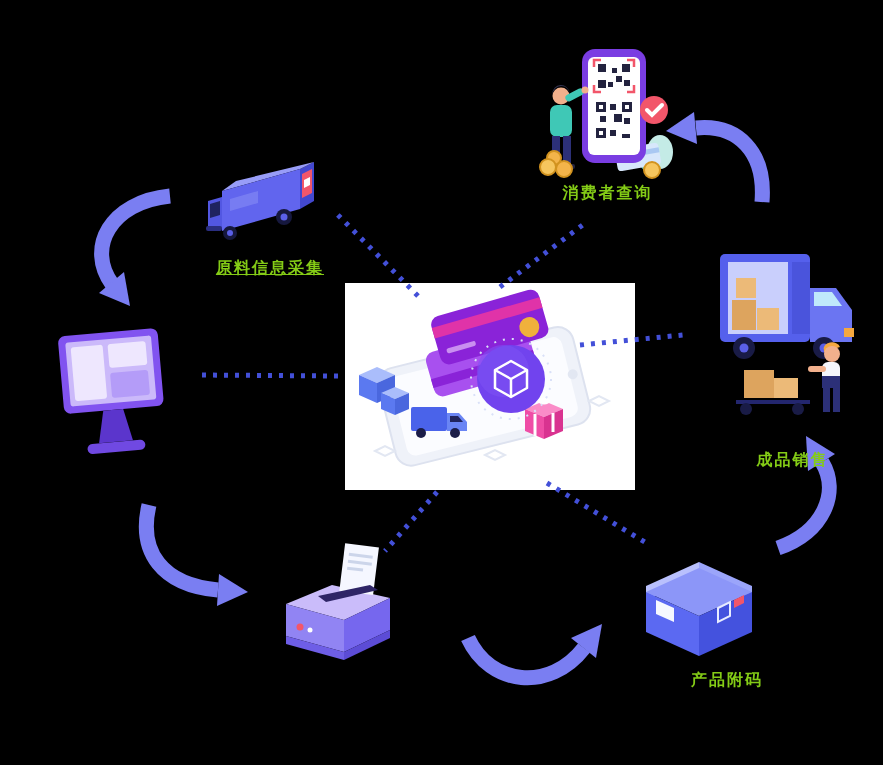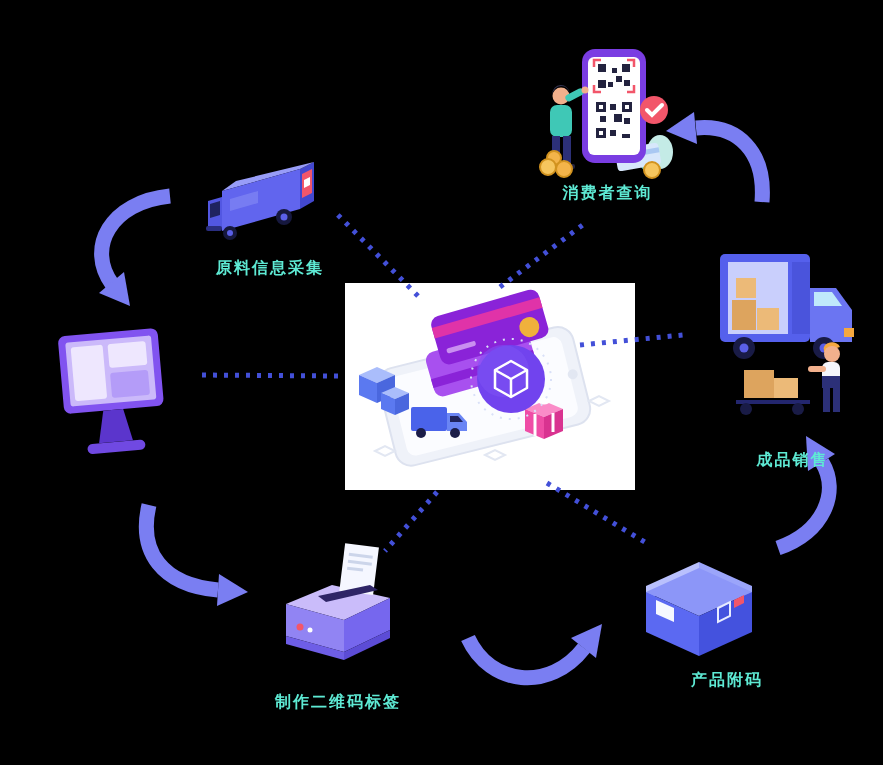--- a/index.html
+++ b/index.html
@@ -4,21 +4,21 @@
 <style>
   html,body{margin:0;padding:0;background:#000;}
   .canvas{
     position:relative;width:883px;height:765px;background:#000000;
     overflow:hidden;font-family:"Liberation Sans","DejaVu Sans",sans-serif;
   }
   .node{position:absolute;z-index:2;}
   .center-card{position:absolute;left:345px;top:283px;width:290px;height:207px;background:#ffffff;z-index:1;}
   .overlay{position:absolute;left:0;top:0;z-index:4;pointer-events:none;}
   .label{
-    position:absolute;z-index:5;color:#5eead4;font-weight:700;font-size:16px;
+    position:absolute;z-index:5;color:#84cc16;font-weight:700;font-size:16px;
     letter-spacing:2px;text-align:center;white-space:nowrap;
   }
 </style>
 </head>
 <body>
 
 <div class="canvas">
 
   <div class="center-card">
     <svg width="290" height="207" viewBox="0 0 290 207">
@@ -276,19 +276,18 @@
         <path d="M 778,548 C 824,532 840,492 822,462" fill="none"></path>
         <polygon points="806,436 835,454 808,471" stroke="none"></polygon>
       </g>
       <g>
         <path d="M 762,202 C 766,152 738,124 696,128" fill="none"></path>
         <polygon points="666,131 697,144 694,112" stroke="none"></polygon>
       </g>
     </g>
   </svg>
 
-  <div class="label" style="left:205px;top:258px;width:130px;">原料信息采集</div>
-  <div class="label" style="left:268px;top:692px;width:140px;">制作二维码标签</div>
+  <div class="label" style="left:205px;top:258px;width:130px;text-decoration:underline;">原料信息采集</div>
   <div class="label" style="left:677px;top:670px;width:100px;">产品附码</div>
   <div class="label" style="left:745px;top:422px;width:95px;margin-top:28px;">成品销售</div>
   <div class="label" style="left:550px;top:183px;width:115px;">消费者查询</div>
 
 </div>
 
 </body></html>

